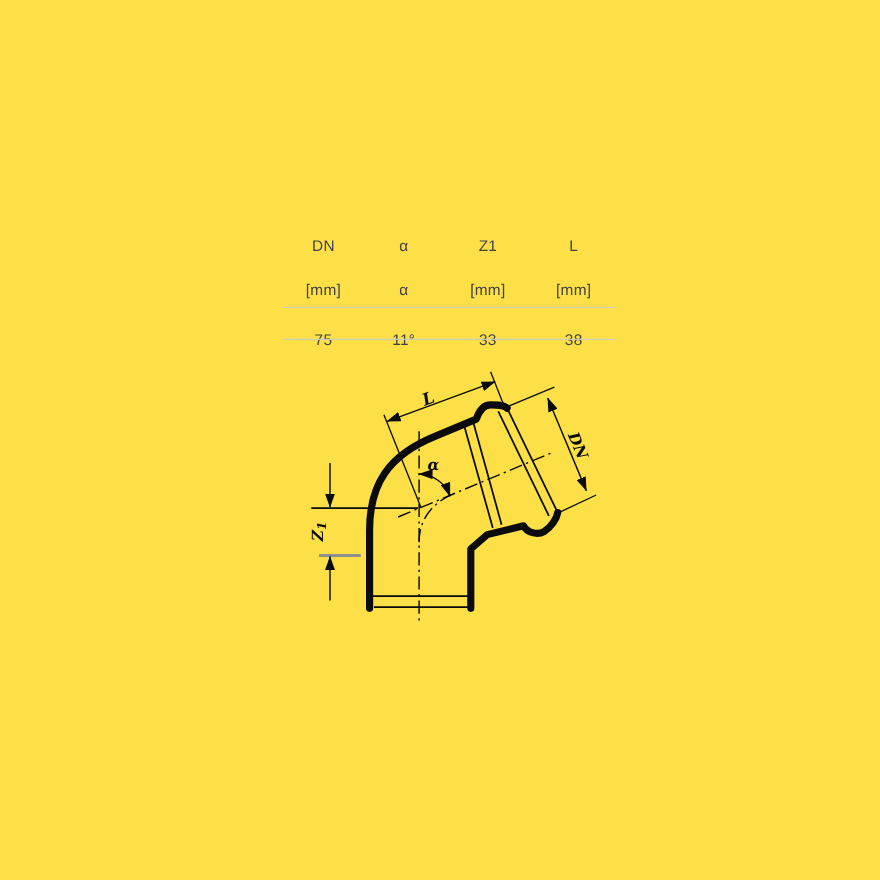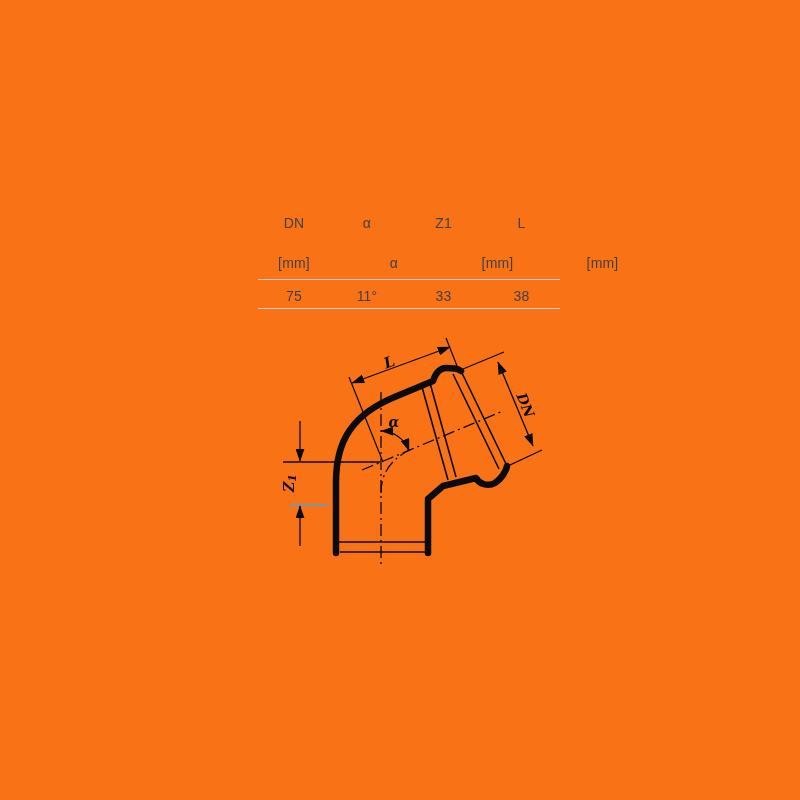--- a/index.html
+++ b/index.html
@@ -4,42 +4,42 @@
 <style>
   html, body {
     margin: 0;
     padding: 0;
     background: #ffffff;
   }
   #page {
     position: relative;
     width: 800px;
     height: 800px;
-    background: #f97316;
+    background: #fde047;
     overflow: hidden;
     font-family: "Liberation Sans", sans-serif;
   }
 
   
   .dim-table {
     position: absolute;
     left: 258px;
     top: 0;
     width: 302px;
   }
   .t-row {
     position: absolute;
     left: 0;
     width: 302px;
     display: grid;
     grid-template-columns: 72px 74px 79px 77px;
   }
   .t-row.headers { top: 215px; }
-  .t-row.units   { top: 255px; gap: 27px; }
-  .t-row.values  { top: 288px; }
+  .t-row.units   { top: 255px; }
+  .t-row.values  { top: 301px; }
   .t-cell {
     text-align: center;
     font-size: 14px;
     line-height: 16px;
     color: #414146;
     letter-spacing: 0.2px;
   }
   .t-rule {
     position: absolute;
     left: 0;

